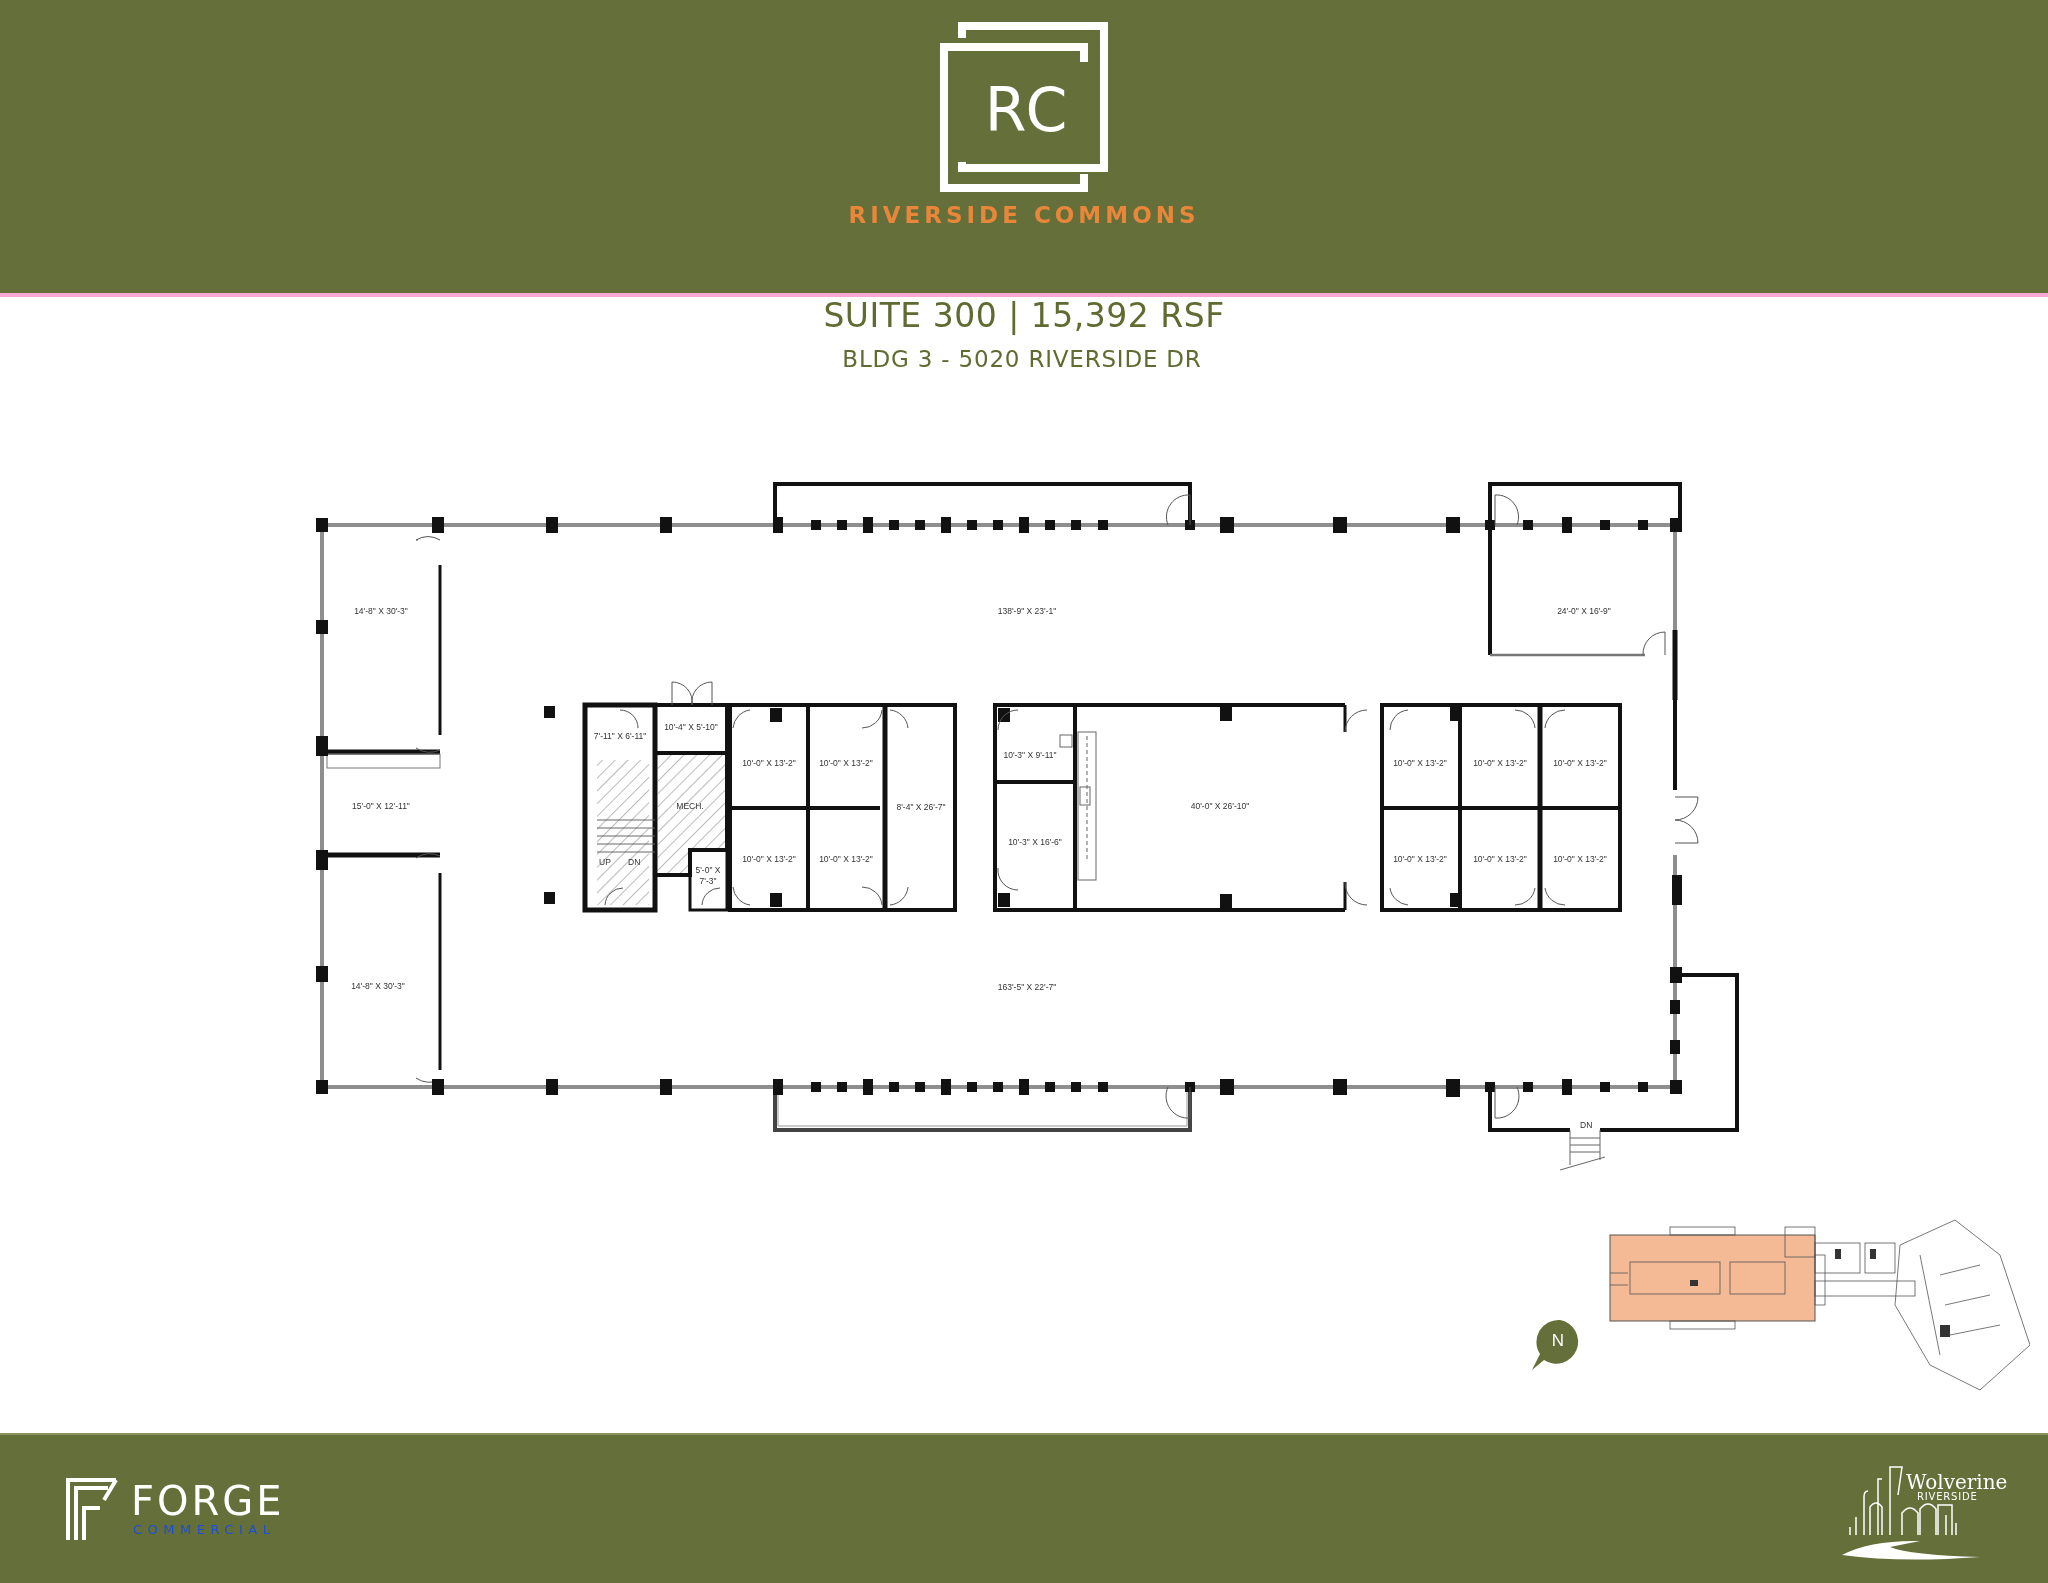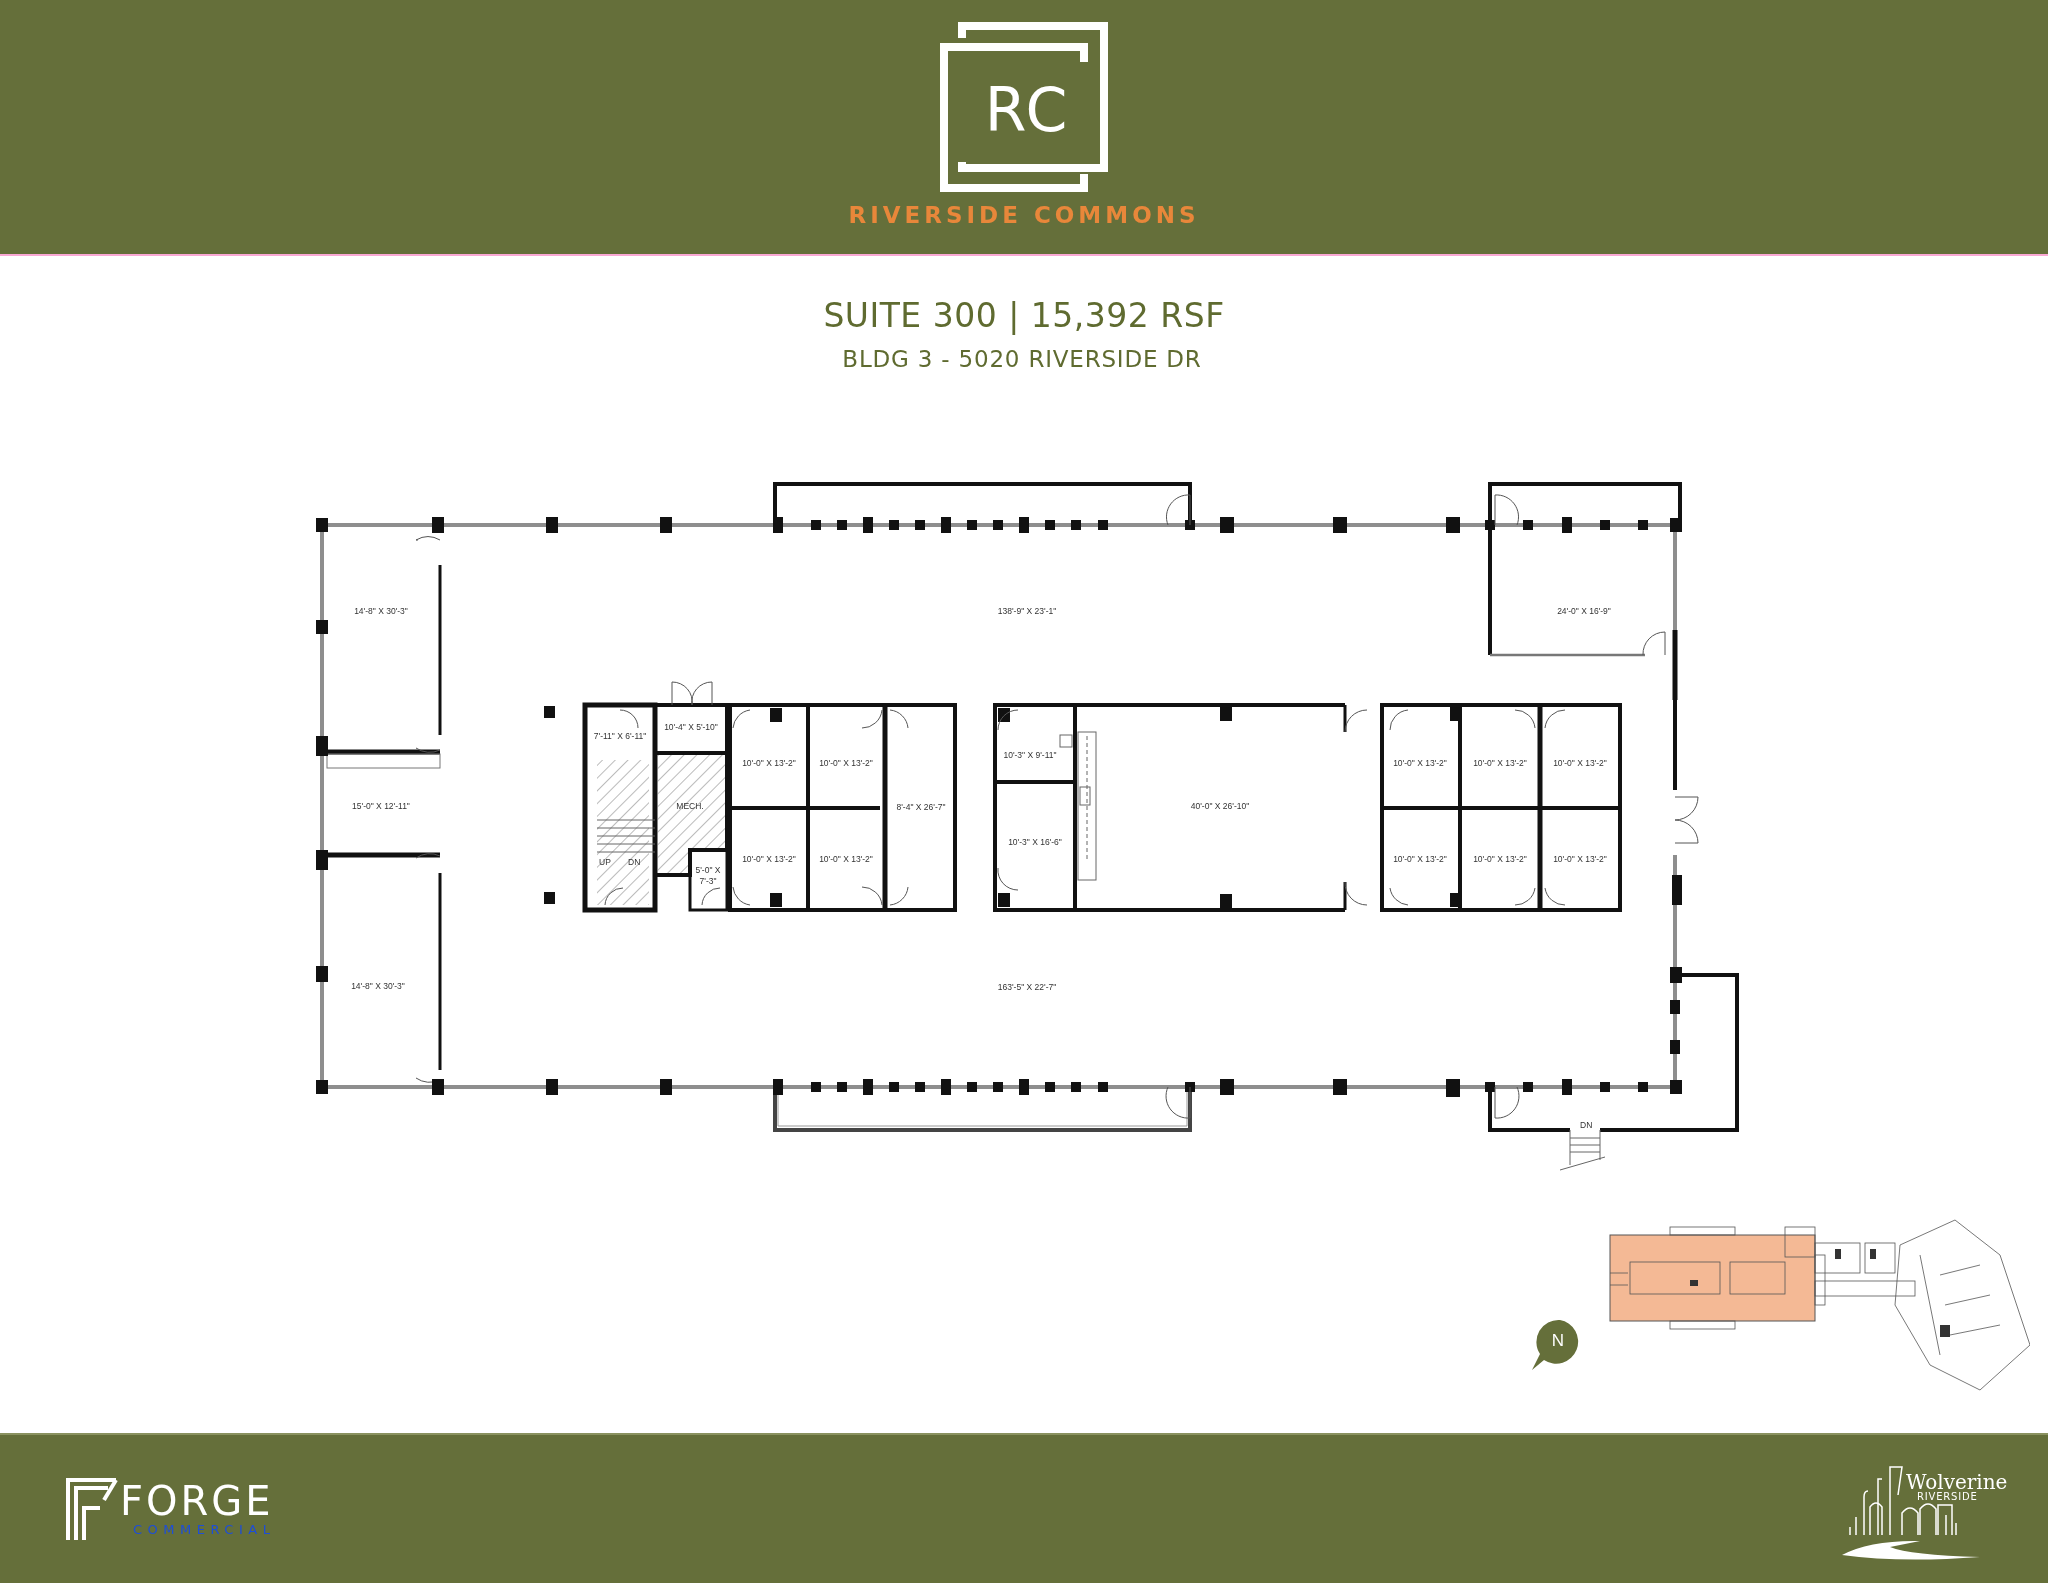--- a/index.html
+++ b/index.html
@@ -1,22 +1,22 @@
 <!DOCTYPE html>
 <html><head>
 <meta charset="utf-8">
 <style>
   * { margin: 0; padding: 0; box-sizing: border-box; }
   html, body { width: 2048px; height: 1583px; background: #ffffff; overflow: hidden; }
   body { position: relative; font-family: "Liberation Sans", sans-serif; }
 
   .header-band {
-    position: absolute; left: 0; top: 0; width: 2048px; height: 256px;
+    position: absolute; left: 0; top: 0; width: 2048px; height: 297px;
     background: var(--brand, #656f3a);
-    border-bottom: 2px solid #f9a8d4;
+    border-bottom: 4px solid #f9a8d4;
   }
   .logo-mark { position: absolute; left: 940px; top: 22px; width: 170px; height: 170px; }
   .logo-text {
     position: absolute; left: 0; top: 0; width: 100%; height: 100%;
     display: flex; align-items: center; justify-content: center;
     color: #ffffff; font-family: "DejaVu Sans", sans-serif; font-size: 60px; font-weight: normal;
     letter-spacing: 2px; padding-top: 6px; padding-left: 4px;
   }
   .brand-name {
     position: absolute; left: 0; top: 202px; width: 2048px; text-align: center;
@@ -46,21 +46,21 @@
     color: #ffffff; font-family: "Liberation Sans", sans-serif; font-size: 17px;
   }
 
   .footer-band {
     position: absolute; left: 0; top: 1433px; width: 2048px; height: 150px;
     background: var(--brand, #656f3a);
     border-top: 2px solid #8a9260;
   }
   .forge-icon { position: absolute; left: 64px; top: 1474px; width: 56px; height: 68px; }
   .forge-name {
-    position: absolute; left: 120px; top: 1478px; color: #ffffff;
+    position: absolute; left: 131px; top: 1478px; color: #ffffff;
     font-family: "DejaVu Sans", sans-serif; font-size: 40px; letter-spacing: 3px; font-weight: normal;
   }
   .forge-sub {
     position: absolute; left: 133px; top: 1522px; color: #1d4ed8;
     font-family: "DejaVu Sans", sans-serif; font-size: 13px; letter-spacing: 5.5px;
   }
   .wolverine-mark { position: absolute; left: 1840px; top: 1455px; width: 165px; height: 110px; }
   .wolverine-name {
     position: absolute; left: 1906px; top: 1470px; color: #ffffff;
     font-family: "DejaVu Serif", serif; font-size: 20px;

